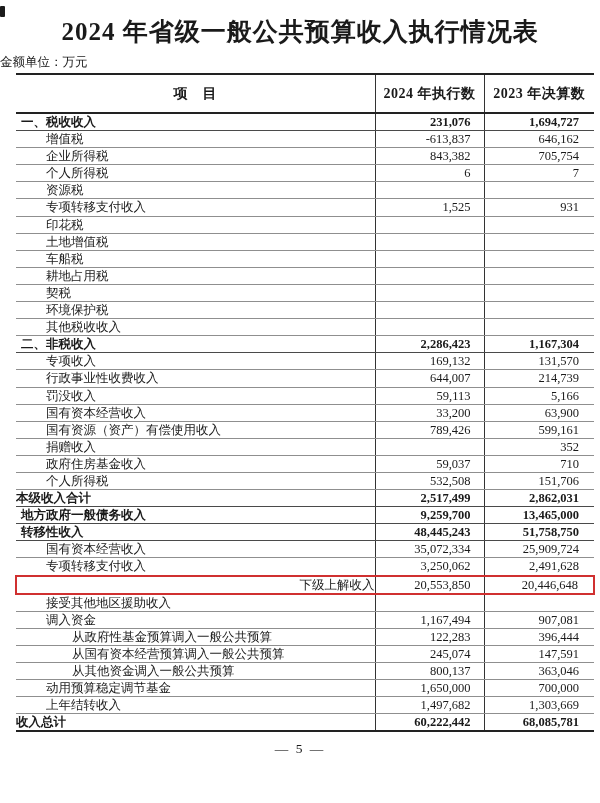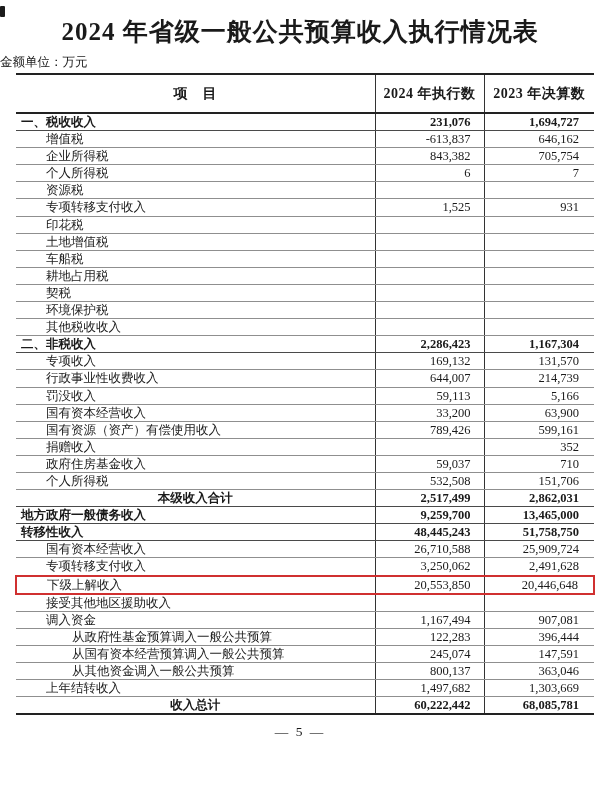--- a/index.html
+++ b/index.html
@@ -66,26 +66,26 @@
     border-bottom:1px solid var(--grid-light);
     white-space:nowrap;
     overflow:hidden;
   }
   td:nth-child(1){text-align:left;padding-left:5px;}
   td:nth-child(2){text-align:right;padding-right:13px;margin-left:28px;}
   td:nth-child(3){text-align:right;padding-right:15px;}
   tr.lv1 td:nth-child(1){padding-left:30px;}
   tr.lv2 td:nth-child(1){padding-left:56px;}
   tr.bold td{font-weight:bold;border-bottom-color:#4a4a4a;}
-  tr.center td:nth-child(1){text-align:center;padding-left:0;}
+  tr.center td:nth-child(1){text-align:left;padding-left:0;}
   tr.highlight td{
     border-top:2px solid var(--hl);
     border-bottom:2px solid var(--hl);
   }
-  tr.highlight td:first-child{border-left:2px solid var(--hl);}
+  tr.highlight td:first-child{border-left:2px solid var(--hl);text-align:right;}
   tr.highlight td:last-child{border-right:2px solid var(--hl);}
   .page-number{
     text-align:center;
     font-size:13.5px;
     margin-top:9px;
     letter-spacing:2px;
   }
 </style>
 </head>
 <body>
@@ -230,21 +230,21 @@
         <td>9,259,700</td>
         <td>13,465,000</td>
       </tr>
       <tr class="lv0 bold">
         <td>转移性收入</td>
         <td>48,445,243</td>
         <td>51,758,750</td>
       </tr>
       <tr class="lv1">
         <td>国有资本经营收入</td>
-        <td>26,710,588</td>
+        <td>35,072,334</td>
         <td>25,909,724</td>
       </tr>
       <tr class="lv1">
         <td>专项转移支付收入</td>
         <td>3,250,062</td>
         <td>2,491,628</td>
       </tr>
       <tr class="lv1 highlight">
         <td>下级上解收入</td>
         <td>20,553,850</td>
@@ -269,20 +269,25 @@
         <td>从国有资本经营预算调入一般公共预算</td>
         <td>245,074</td>
         <td>147,591</td>
       </tr>
       <tr class="lv2">
         <td>从其他资金调入一般公共预算</td>
         <td>800,137</td>
         <td>363,046</td>
       </tr>
       <tr class="lv1">
+        <td>动用预算稳定调节基金</td>
+        <td>1,650,000</td>
+        <td>700,000</td>
+      </tr>
+      <tr class="lv1">
         <td>上年结转收入</td>
         <td>1,497,682</td>
         <td>1,303,669</td>
       </tr>
       <tr class="lv0 bold center">
         <td>收入总计</td>
         <td>60,222,442</td>
         <td>68,085,781</td>
       </tr>
     </tbody>

